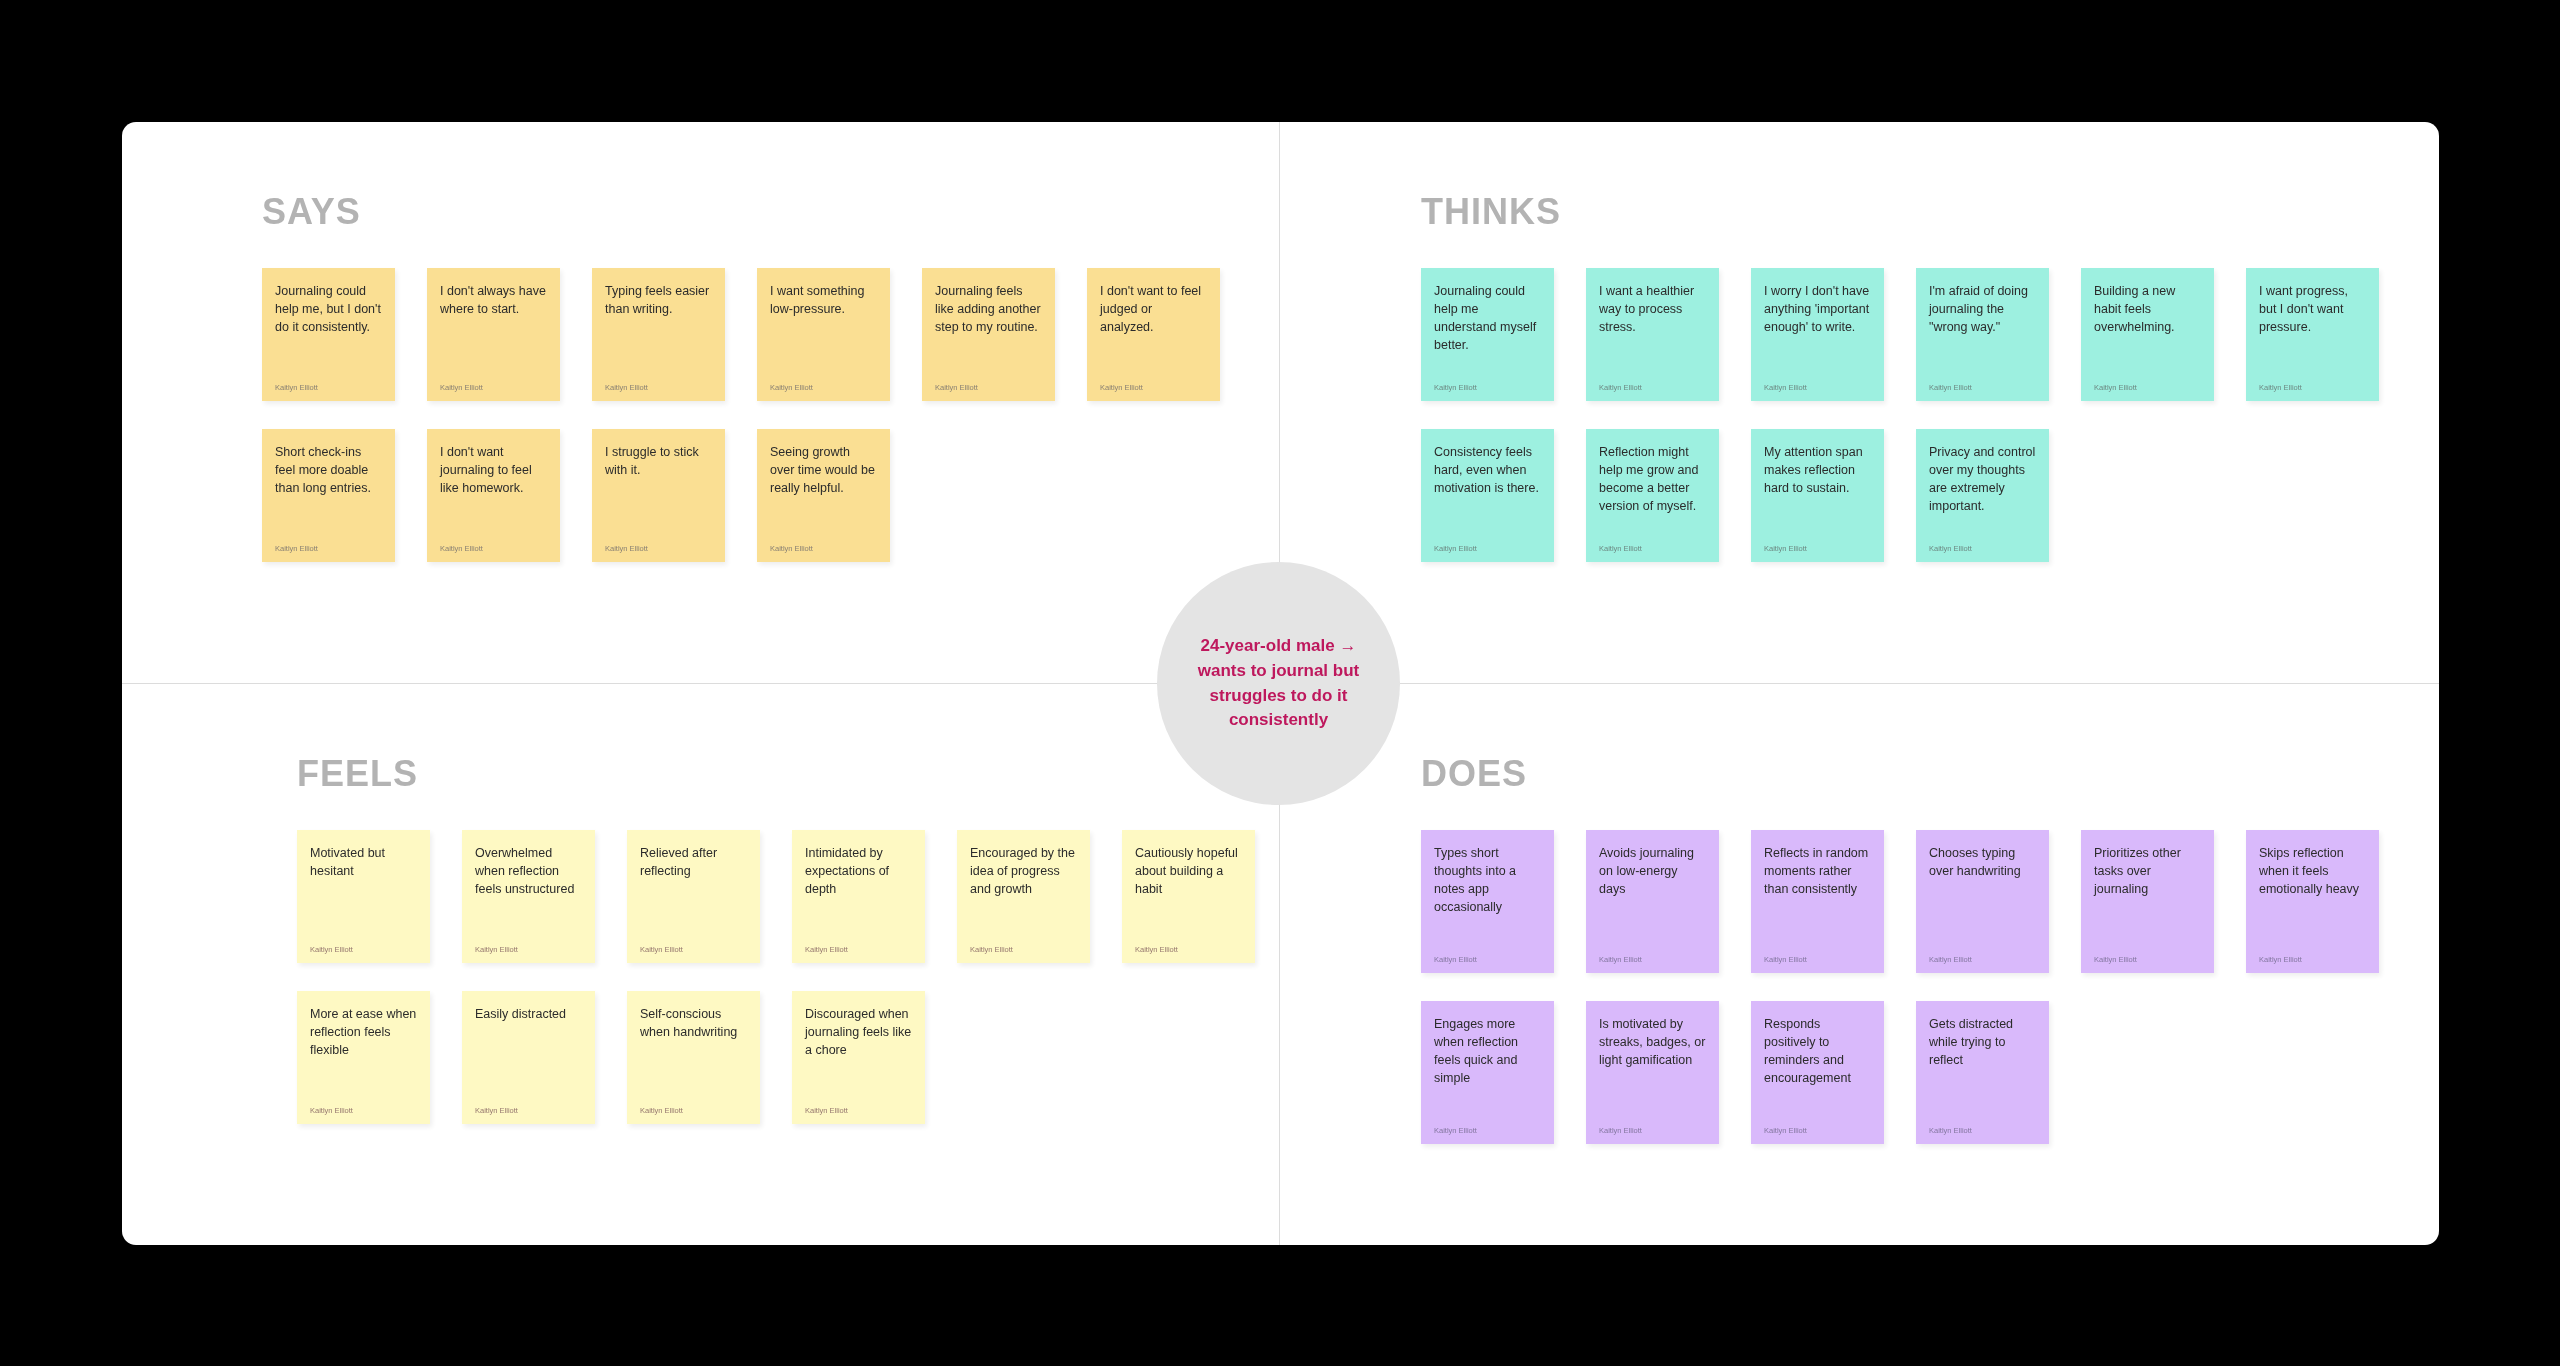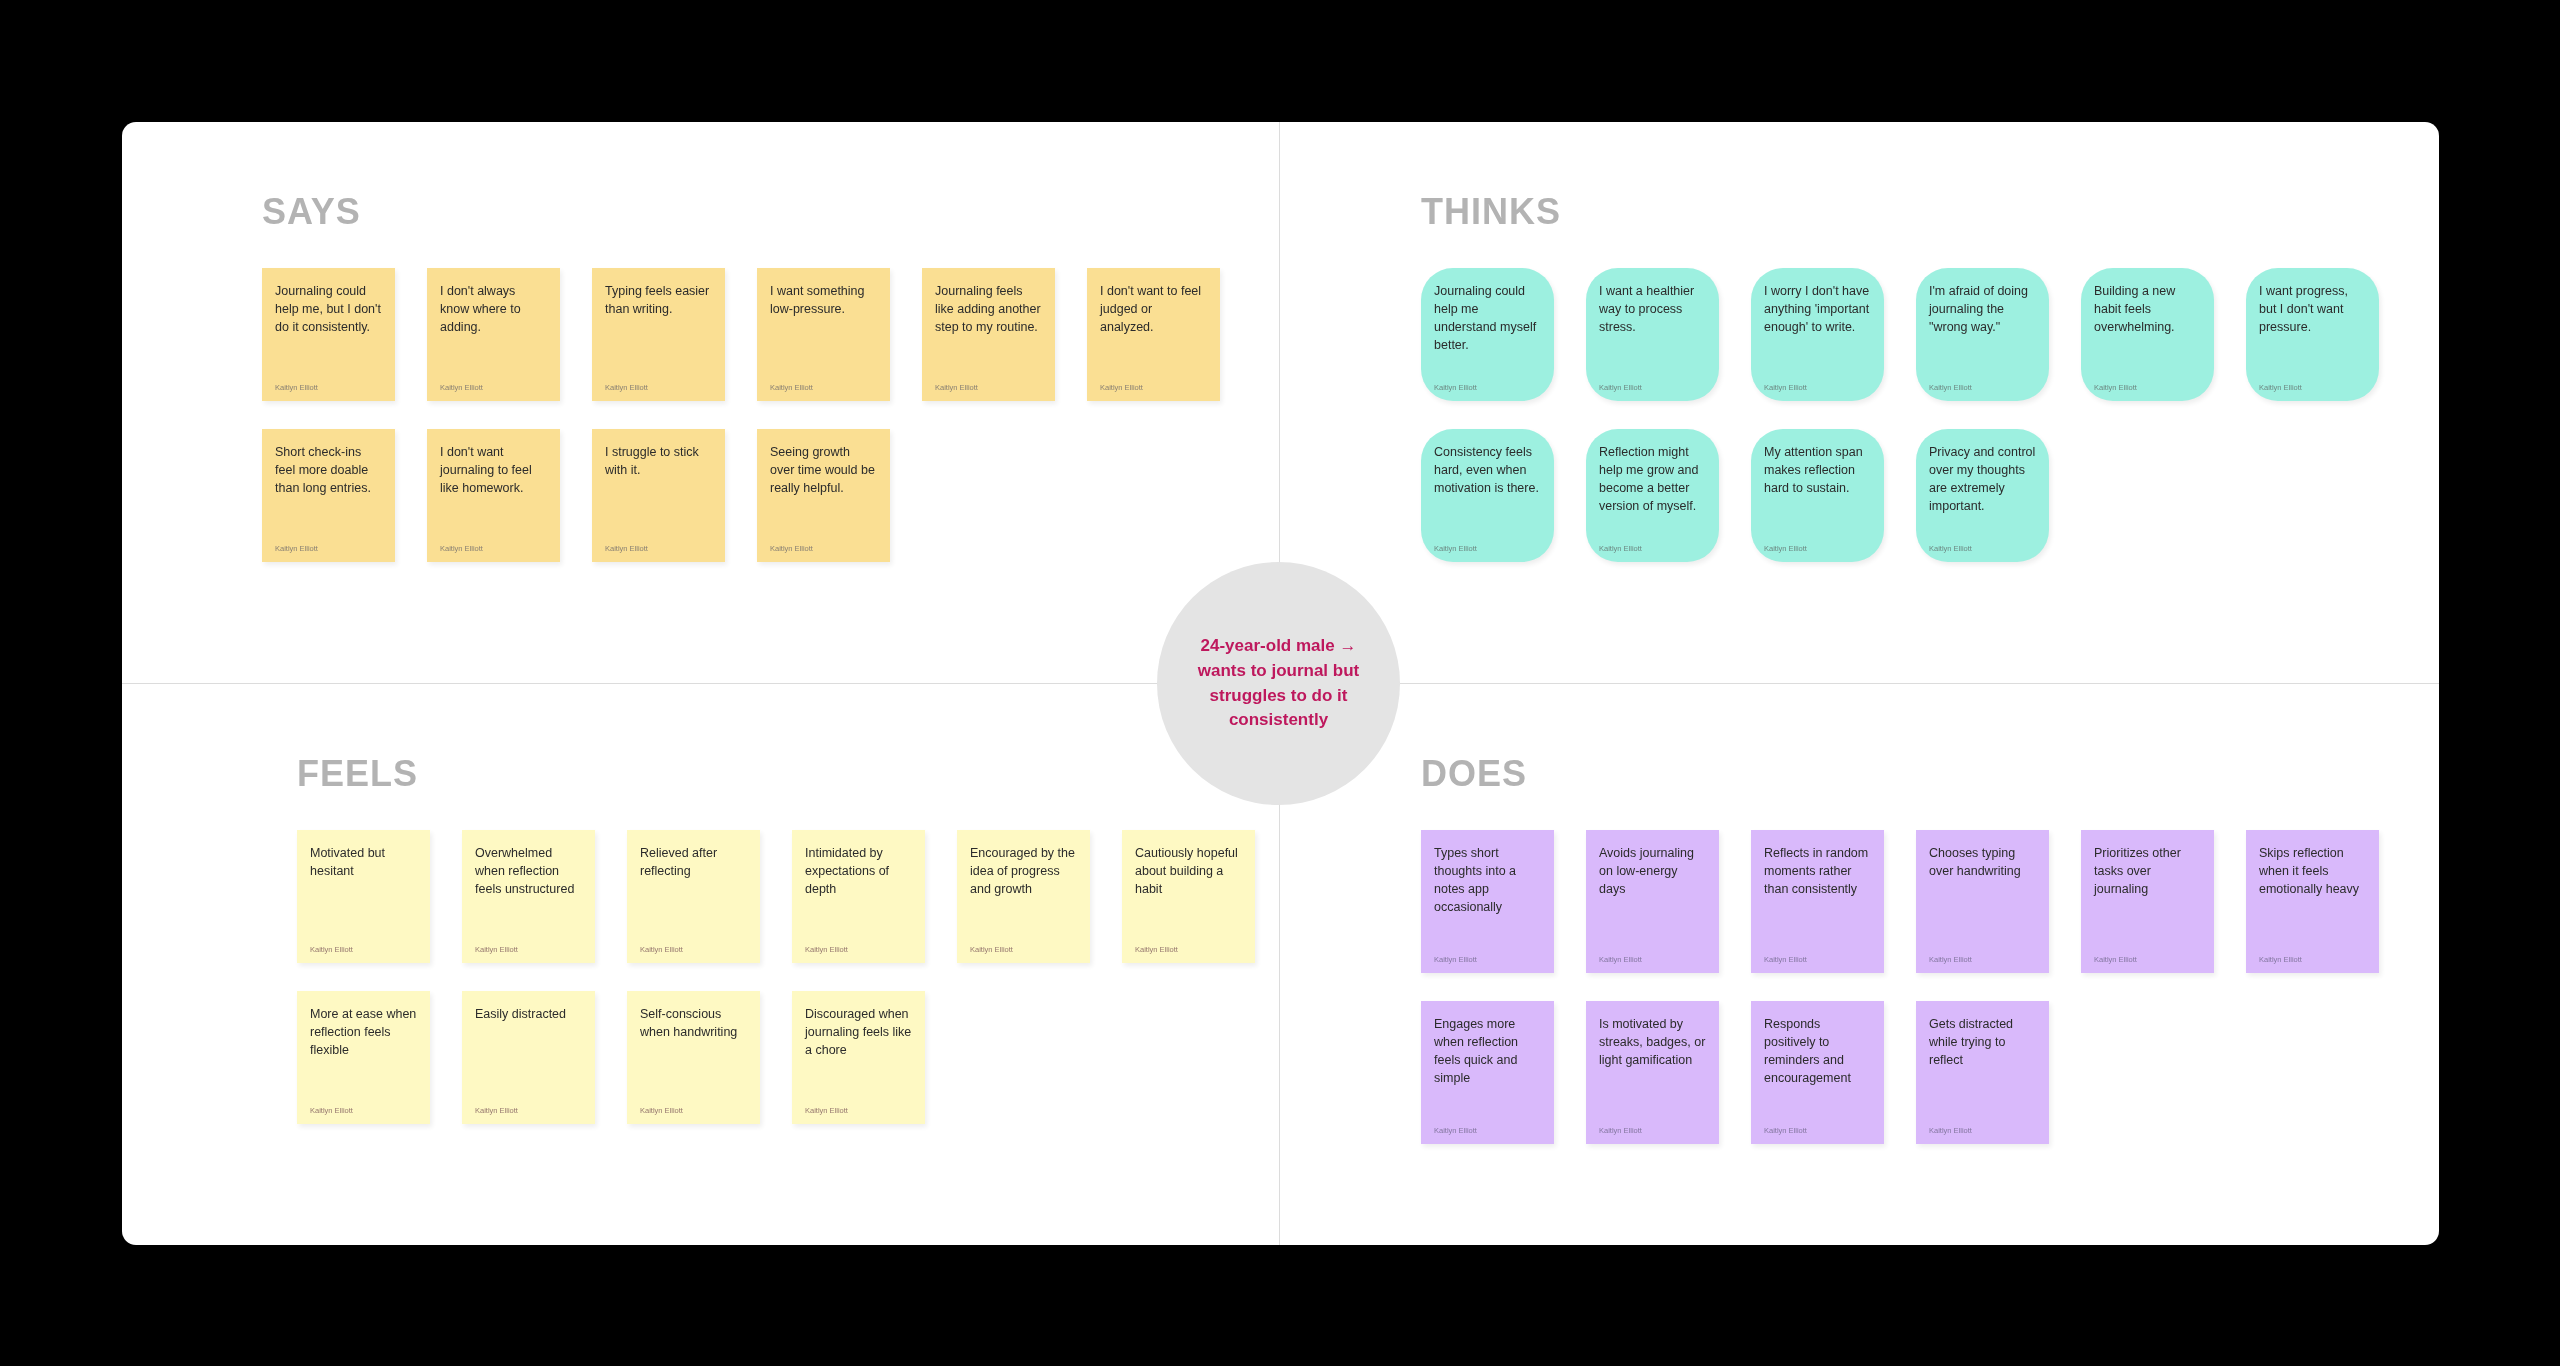--- a/index.html
+++ b/index.html
@@ -96,21 +96,21 @@
   .sticky-author {
     margin-top: auto;
     padding-top: 18px;
     font-size: 7.5px;
     color: #8a8173;
     line-height: 1;
   }
 
   
   .says   .sticky { background: #fadf93; }
-  .thinks .sticky { background: #9df0e0; border-radius: 32px; }
+  .thinks .sticky { background: #9df0e0; }
   .feels  .sticky { background: #fef9c3; }
   .does   .sticky { background: #d9b9fb; gap: 21px; }
 
   .thinks .sticky-author { color: #6d8983; }
   .feels  .sticky-author { color: #96786f; }
   .does   .sticky-author { color: #8477a0; }
 
   
   #center-circle {
     position: absolute;
@@ -143,21 +143,21 @@
   <div class="divider-h"></div>
 
   <div class="quadrant says" id="q-says">
     <div class="quadrant-title">SAYS</div>
     <div class="card-grid">
         <div class="sticky">
           <div class="sticky-text">Journaling could help me, but I don't do it consistently.</div>
           <div class="sticky-author">Kaitlyn Elliott</div>
         </div>
         <div class="sticky">
-          <div class="sticky-text">I don't always know where to adding.</div>
+          <div class="sticky-text">I don't always have where to start.</div>
           <div class="sticky-author">Kaitlyn Elliott</div>
         </div>
         <div class="sticky">
           <div class="sticky-text">Typing feels easier than writing.</div>
           <div class="sticky-author">Kaitlyn Elliott</div>
         </div>
         <div class="sticky">
           <div class="sticky-text">I want something low-pressure.</div>
           <div class="sticky-author">Kaitlyn Elliott</div>
         </div>

